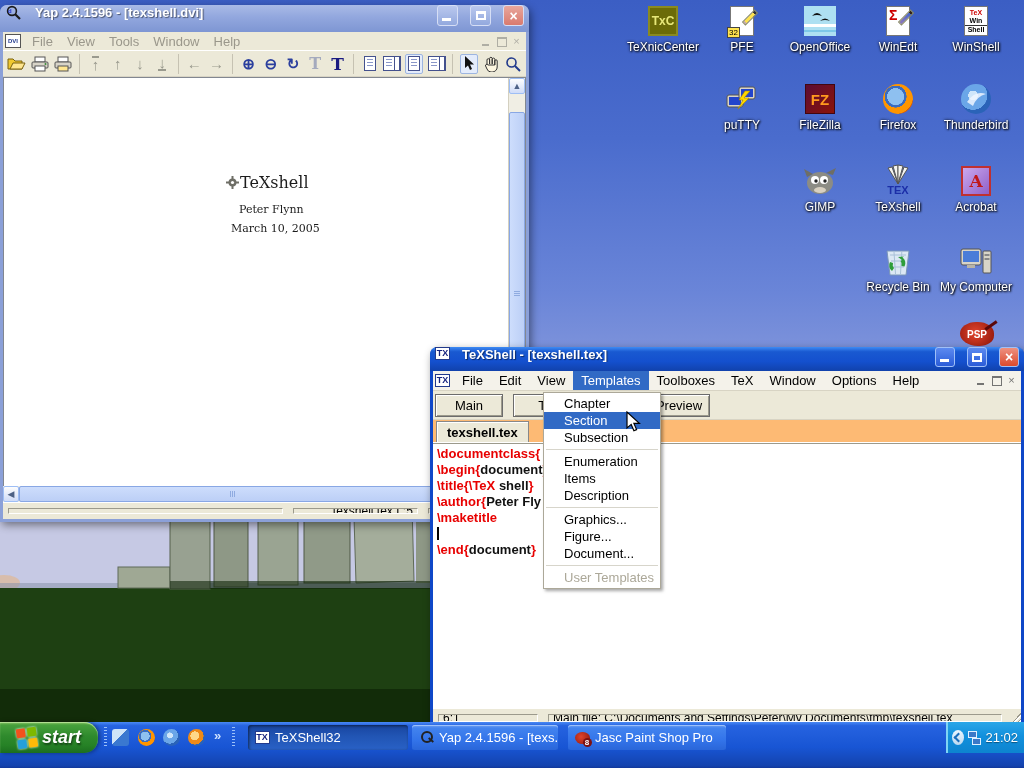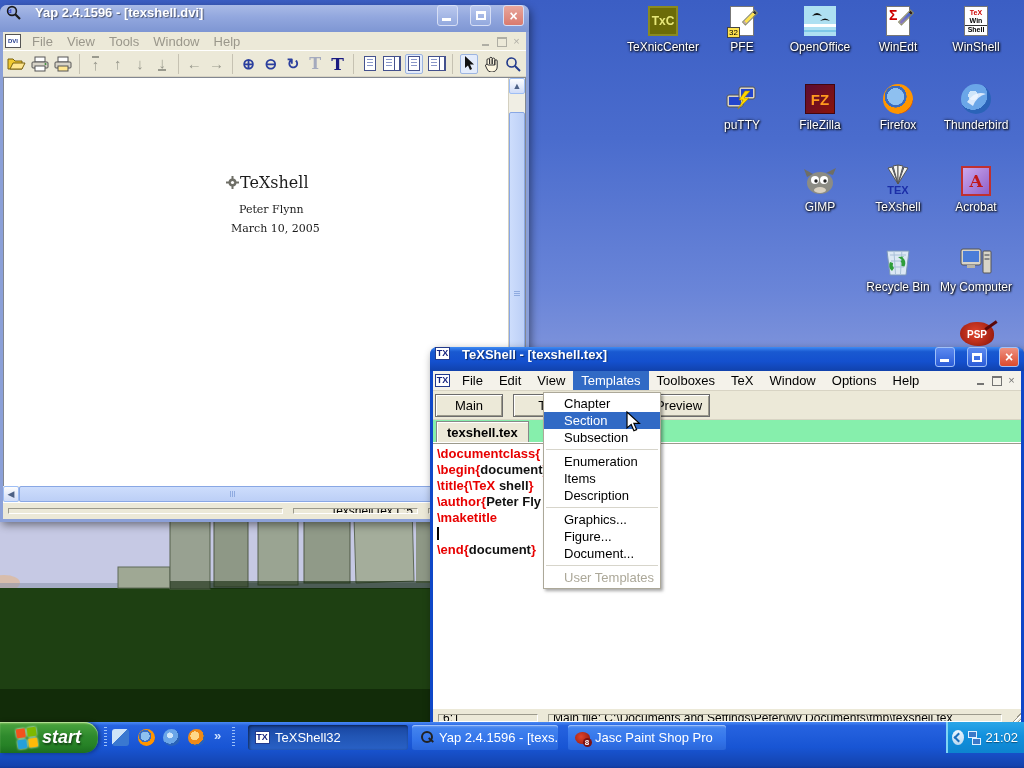--- a/index.html
+++ b/index.html
@@ -67,21 +67,21 @@
   
   #texshell{left:430px;top:347px;width:594px;height:383px;background:#0f47c8;z-index:20}
   #texshell .tbar{height:24px;background:linear-gradient(180deg,#3e8bf4 0%,#1959d1 20%,#1450ce 60%,#1142ac 100%)}
   #texshell .cap{width:20px;height:20px;background:linear-gradient(180deg,#5c8af0,#2a5cd8);border-color:#9fc0f8}
   #texshell .cap.close{background:linear-gradient(180deg,#ee9180,#dc4a2d)}
   #texshell .body{height:calc(100% - 27px)}
   #texshell .menubar{height:20px;background:#f4f2ea;border-bottom:1px solid #d8d4c4}
   .mi.hot{background:#316ac5;color:#fff}
   #texshell .toolbar{height:29px;position:relative;border-bottom:1px solid #d8d4c4}
   .btn3d{position:absolute;top:3px;height:23px;background:#ece9d8;border:1px solid #6c6c6c;box-shadow:inset 1px 1px 0 #fff,inset -1px -1px 0 #9c9a8c;font-size:13px;display:flex;align-items:center;justify-content:center}
-  .tabbar{height:23px;background:#86efac;position:relative;border-bottom:1px solid #fff}
+  .tabbar{height:23px;background:#fdba74;position:relative;border-bottom:1px solid #fff}
   .tab{position:absolute;left:3px;top:1px;height:21px;padding:0 10px;background:#ece9d8;border:1px solid #888;border-bottom:none;box-shadow:inset 1px 1px 0 #fff;font-weight:bold;font-size:13px;display:flex;align-items:center}
   .editor{flex:1;background:#fff;border-top:1px solid #9c9a8c;padding:2px 0 12px 4px;font-size:13px;font-weight:bold;line-height:16px;white-space:pre;overflow:hidden}
   .red{color:#e80000}.blk{color:#111}
   .caret{display:inline-block;width:2px;height:13px;background:#000;vertical-align:-2px}
   #texshell .statusbar{height:19px;font-size:12px}
   .grip{width:14px;align-self:flex-end;height:14px;background:
     linear-gradient(135deg,transparent 50%,#9c9a8c 50% 55%,#fff 55% 62%,transparent 62% 70%,#9c9a8c 70% 75%,#fff 75% 82%,transparent 82% 90%,#9c9a8c 90% 95%,#fff 95%)}
   
   #tmenu{position:absolute;left:543px;top:392px;width:118px;background:#fff;border:1px solid #aca899;box-shadow:2px 2px 3px rgba(0,0,0,.35);z-index:30;padding:2px 0;font-size:13px}
   .dd-i{height:17px;line-height:17px;padding-left:20px}

